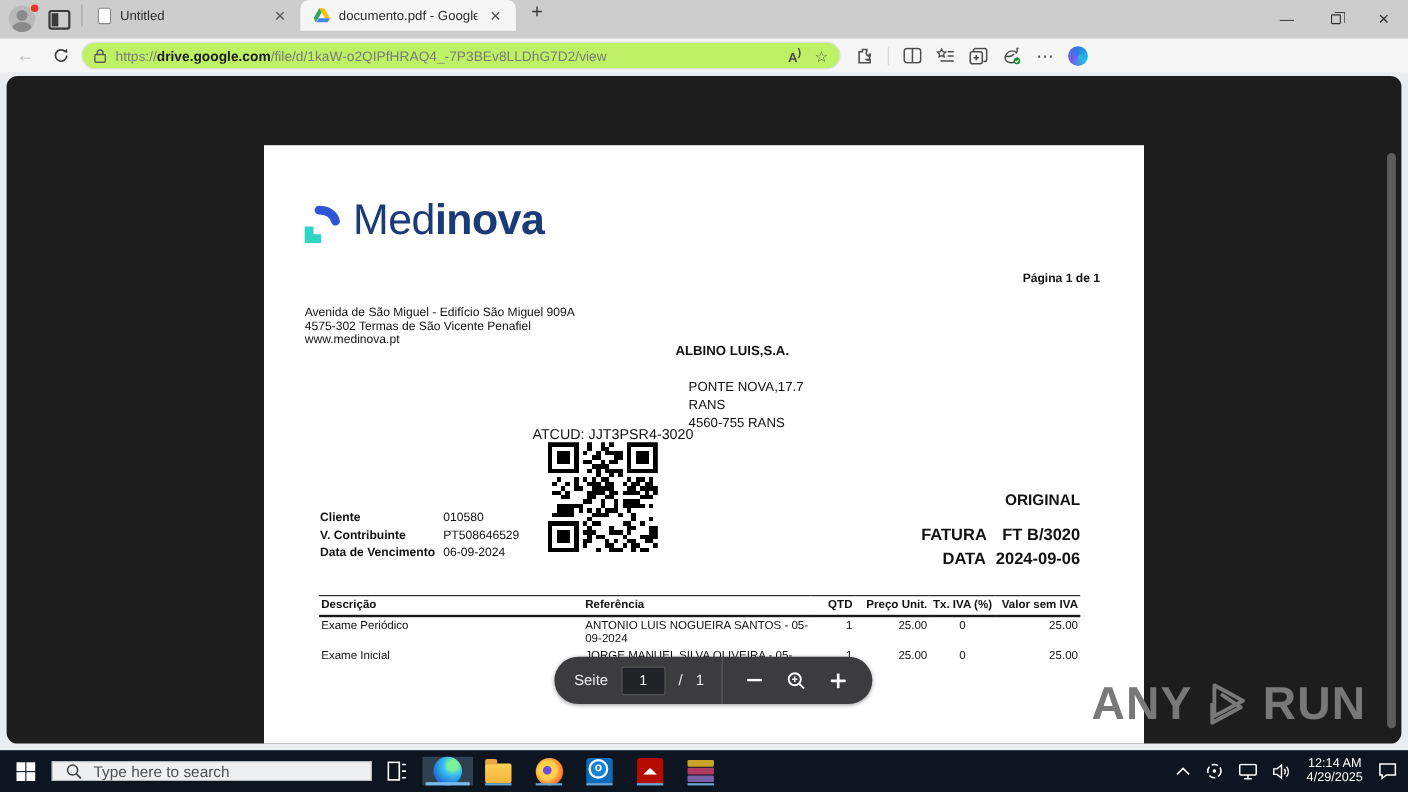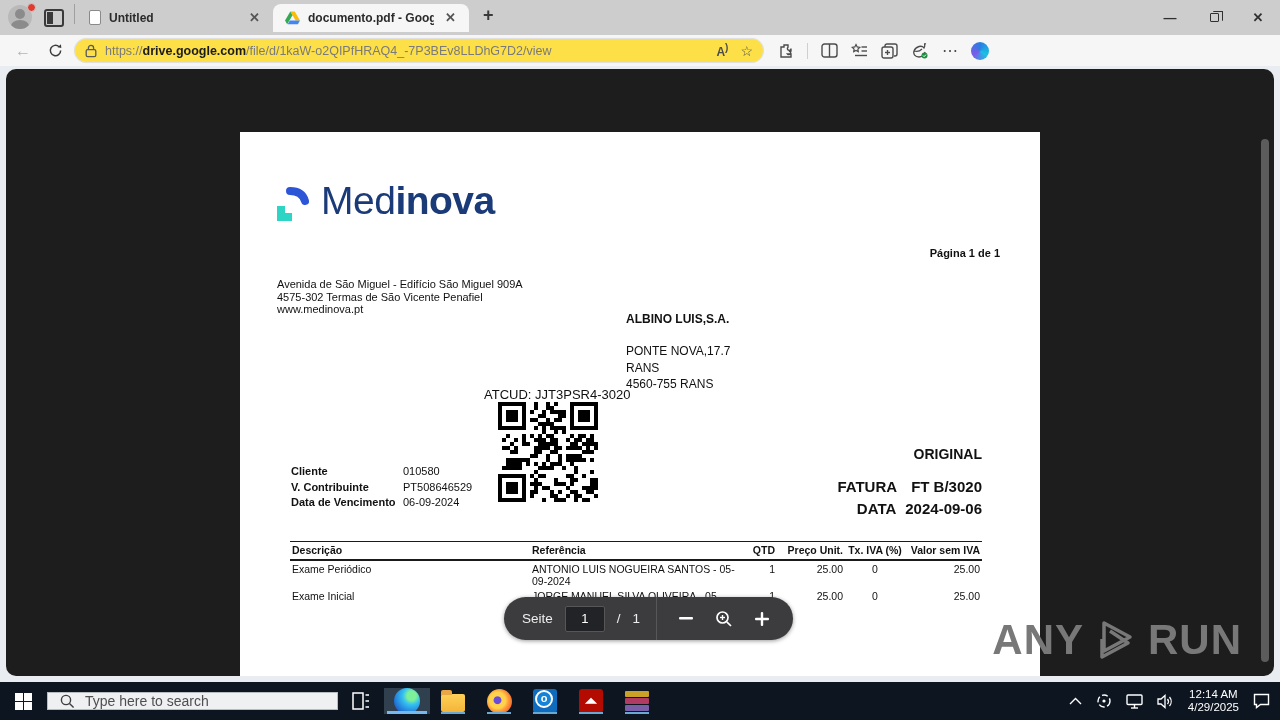--- a/index.html
+++ b/index.html
@@ -1,20 +1,20 @@
 <!DOCTYPE html>
 <html><head>
 <meta charset="utf-8">
 <style>
   * { margin:0; padding:0; box-sizing:border-box; }
   html,body { width:1280px; height:720px; overflow:hidden; }
   body { font-family:"Liberation Sans", sans-serif; background:#e9ecf1; }
 
   
-  .tabstrip { height:35px; background:#cdcdcd; display:flex; align-items:center; position:relative;font-weight:bold; }
+  .tabstrip { height:35px; background:#cdcdcd; display:flex; align-items:flex-start; position:relative; }
   .tabstrip-left { display:flex; align-items:center; height:100%; padding-left:8px; }
   .avatar-wrap { position:relative; width:26px; height:26px; margin-right:10px; }
   .avatar { width:24px; height:24px; border-radius:50%; background:#b9b9b9; overflow:hidden; position:relative; }
   .avatar:before { content:""; position:absolute; top:4px; left:7px; width:10px; height:10px; border-radius:50%; background:#8b8b8b; }
   .avatar:after { content:""; position:absolute; top:15px; left:3px; width:18px; height:12px; border-radius:50%; background:#8b8b8b; }
   .avatar-dot { position:absolute; top:-2px; right:-2px; width:9px; height:9px; border-radius:50%; background:#e23a2e; border:1.5px solid #cdcdcd; }
   .ws-icon { width:20px; height:18px; border:2px solid #3a3a3a; border-radius:3px; position:relative; margin-right:10px; }
   .ws-icon:before { content:""; position:absolute; left:1px; top:1px; bottom:1px; width:6px; background:#3a3a3a; }
   .tab-sep { width:1px; height:20px; background:#9f9f9f; margin:0 2px 7px 0; align-self:center; }
   .tab { height:28px; display:flex; align-items:center; gap:8px; padding:0 10px 0 12px; width:196px; font-size:12px; color:#2b2b2b; border-radius:8px 8px 0 0; }
@@ -25,21 +25,21 @@
   .drive-icon { width:15px; height:14px; }
   .newtab-btn { font-size:18px; color:#3a3a3a; margin:0 0 5px 8px; padding:0 6px; }
   .win-controls { position:absolute; right:0; top:0; height:35px; display:flex; }
   .win-btn { width:44px; height:100%; display:flex; align-items:center; justify-content:center; color:#2f2f2f; font-size:13px; }
   .restore-glyph { width:9px; height:9px; border:1.2px solid #2f2f2f; border-radius:1px; position:relative; }
   .restore-glyph:before { content:""; position:absolute; top:-3px; left:2px; width:9px; height:9px; border:1.2px solid #2f2f2f; border-left:none; border-bottom:none; border-radius:1px; }
 
   .toolbar { height:31px; background:#f6f6f6; display:flex; align-items:center; padding:0 10px; gap:6px; }
   .nav-ic { font-size:16px; width:26px; text-align:center; }
   .back { color:#b4b4b4; }
-  .addr-pill { flex:0 0 690px; height:25px; background:#fde047; border:1px solid #e0e0e0; border-radius:13px; display:flex; align-items:center; padding:0 10px; gap:8px; box-shadow:0 0 1px rgba(0,0,0,.08); }
+  .addr-pill { flex:0 0 690px; height:25px; background:#bef264; border:1px solid #e0e0e0; border-radius:13px; display:flex; align-items:center; padding:0 10px; gap:8px; box-shadow:0 0 1px rgba(0,0,0,.08); }
   .url { font-size:12.5px; color:#7a7a7a; white-space:nowrap; overflow:hidden; flex:1; }
   .url b { color:#1b1b1b; font-weight:bold; }
   .pill-right { display:flex; align-items:center; gap:12px; color:#4c4c4c; }
   .tb-icons { display:flex; align-items:center; gap:13px; margin-left:8px; color:#4c4c4c; }
   .tb-sep { width:1px; height:16px; background:#cfcfcf; }
   .readaloud { font-size:12px; font-weight:bold; color:#4c4c4c; }
   .star { font-size:14px; color:#4c4c4c; }
 
   
   .content-area { height:616px; background:#e9ecf1; padding:3px 6px 6px; }
@@ -53,21 +53,21 @@
 
   .pdf-page { position:absolute; left:234px; top:63px; width:800px; height:547px; background:#fff; color:#111; }
 
   
   .logo { position:absolute; left:33px; top:44px; display:flex; align-items:center; }
   .logo-mark { width:46px; height:50px; margin-right:2px; }
   .logo-text { font-size:39px; letter-spacing:-.5px; color:#1b3a78; }
   .logo-text .bold { font-weight:bold; }
   .pagina { position:absolute; right:40px; top:115px; font-size:11px; font-weight:bold; }
   .sender { position:absolute; left:37px; top:146px; font-size:11px; line-height:12.5px; }
-  .recipient-name { position:absolute; left:386px; top:180px; font-size:12px; font-weight:bold; }
+  .recipient-name { position:absolute; left:374px; top:180px; font-size:12px; font-weight:bold; }
   .recipient-addr { position:absolute; left:386px; top:211px; font-size:12px; line-height:16.5px; }
   .atcud { position:absolute; left:244px; top:255px; font-size:13px; }
   .qr { position:absolute; left:258px; top:270px; width:100px; height:100px; }
   .client-info { position:absolute; left:51px; top:332px; font-size:11px; line-height:15.6px; }
   .ci-row { display:flex; }
   .ci-label { font-weight:bold; width:112px; }
   .original { position:absolute; right:58px; top:314px; font-size:14px; font-weight:bold; }
   .fatura-line { position:absolute; right:58px; top:346px; font-size:15px; font-weight:bold; display:flex; gap:14px;text-align:right; }
   .data-line { position:absolute; right:58px; top:368px; font-size:15px; font-weight:bold; display:flex; gap:9px; }
   .inv-table { position:absolute; left:50px; top:409px; width:692px; border-collapse:collapse; font-size:10.5px; }

